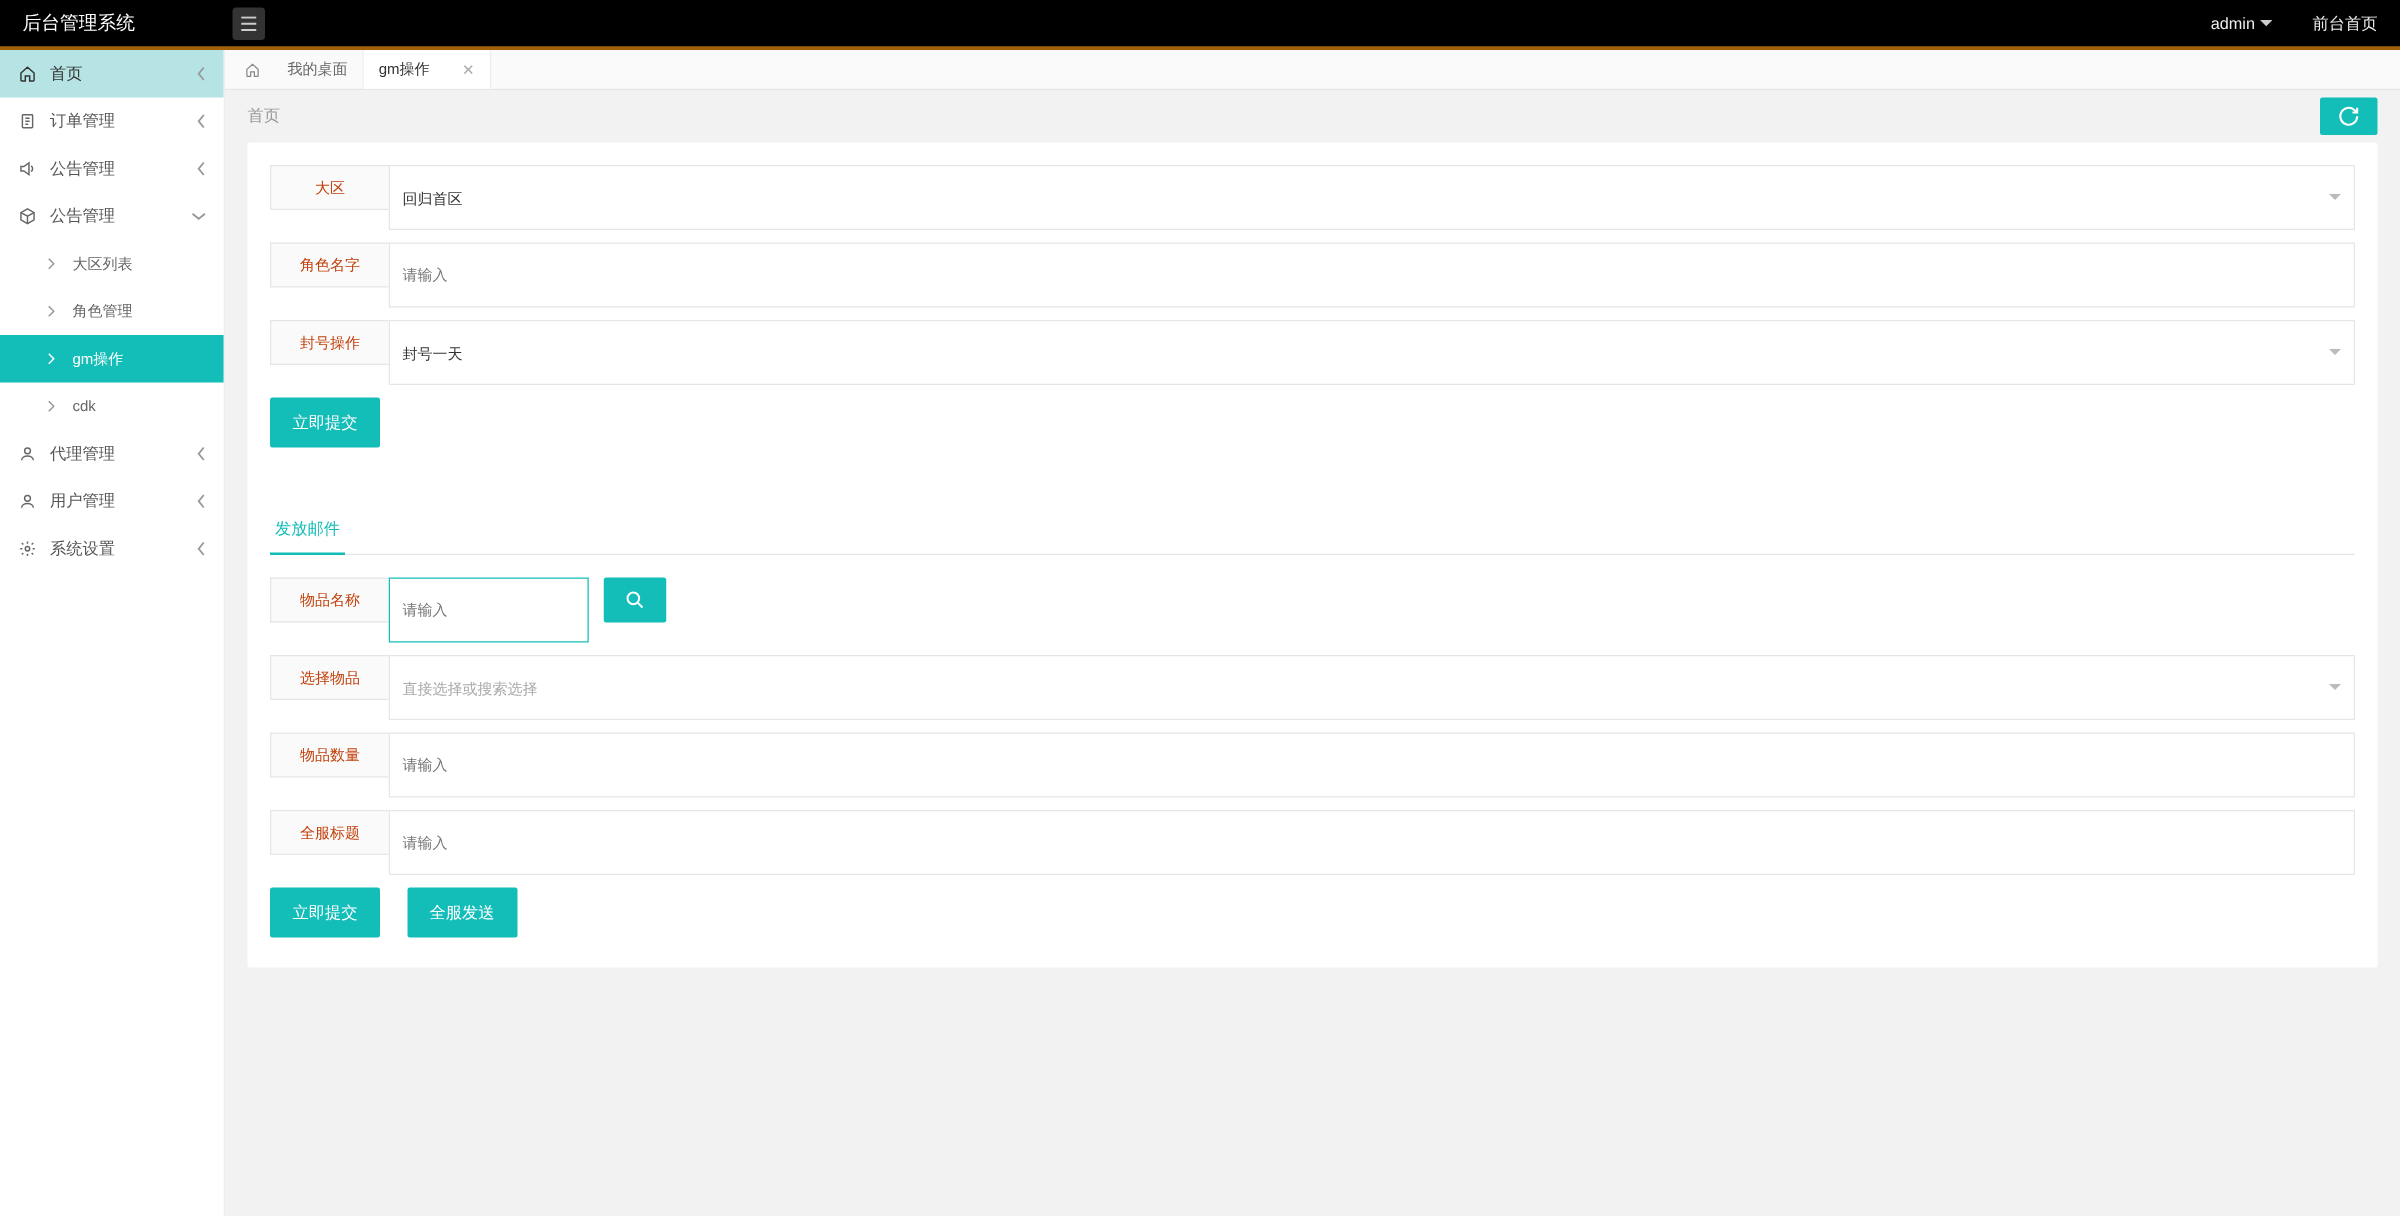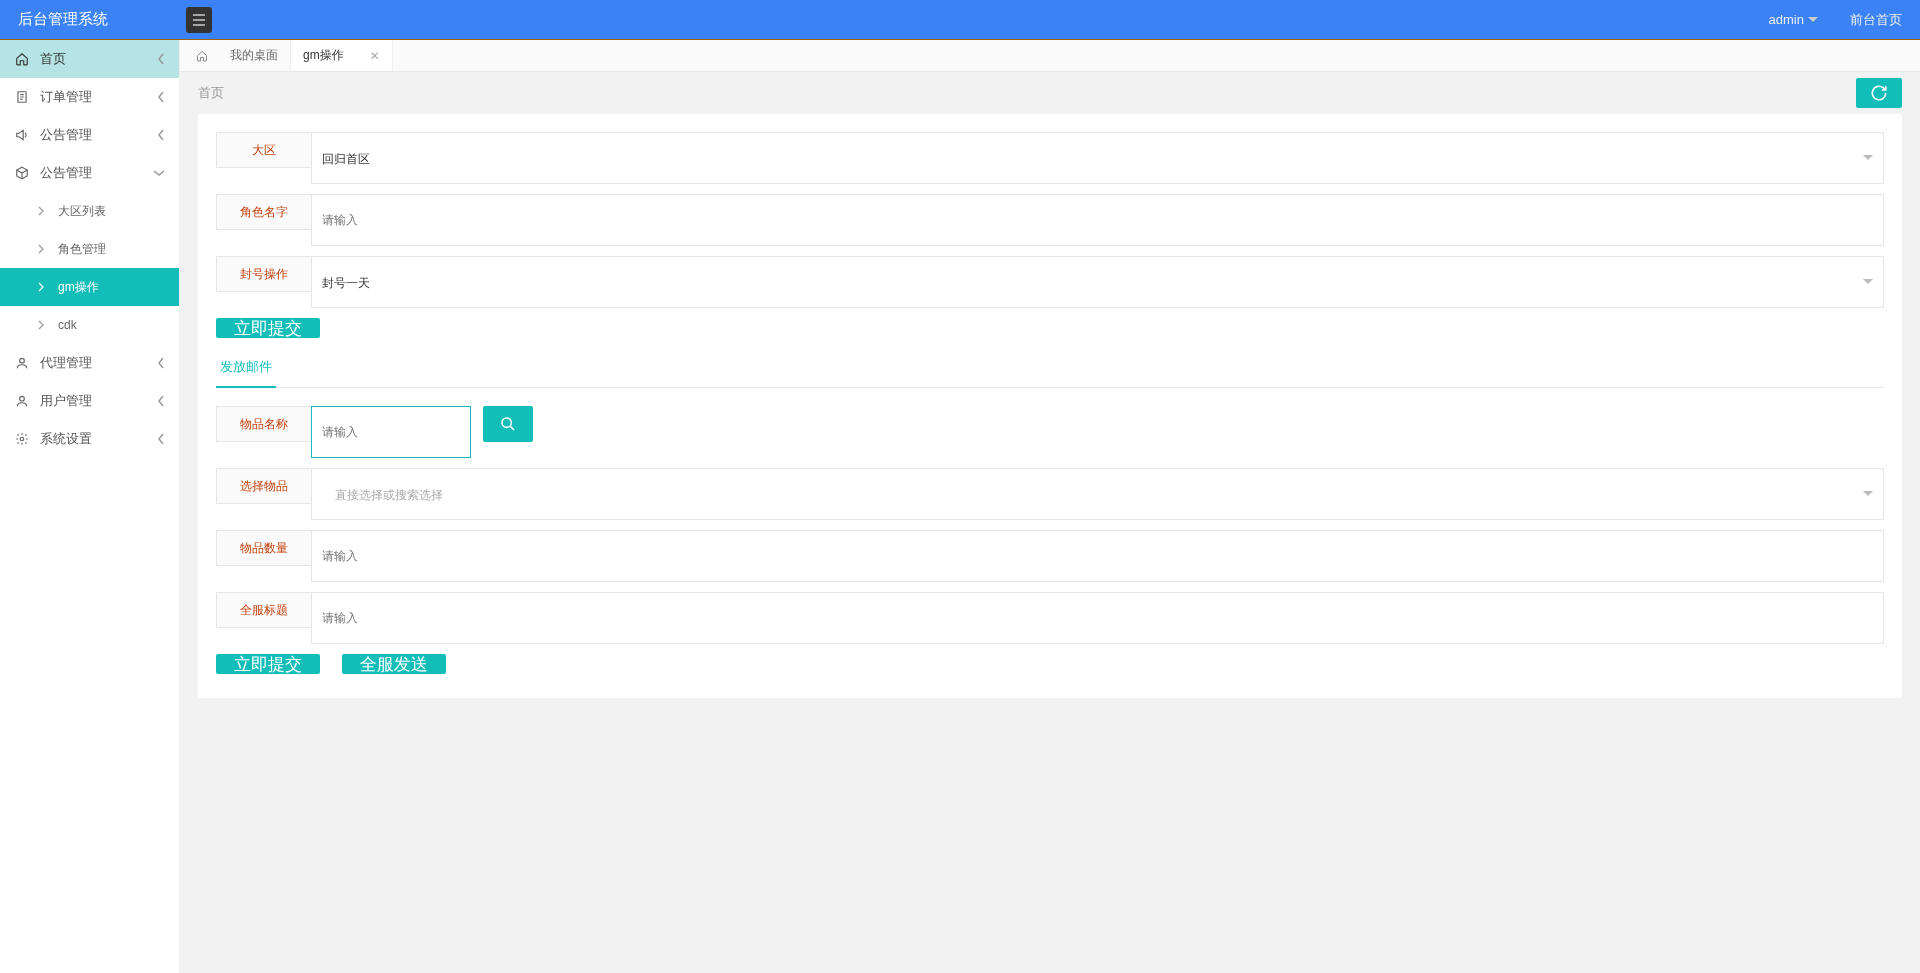--- a/index.html
+++ b/index.html
@@ -1,19 +1,19 @@
 <!DOCTYPE html>
 <html><head>
 <meta charset="utf-8">
 <style>
 * { box-sizing: border-box; margin: 0; padding: 0; }
 body { font-family: "Microsoft YaHei", Arial, sans-serif; font-size: 13px; color: #333; background: #f2f2f2; }
 
 
-.topbar { position: fixed; top: 0; left: 0; right: 0; height: 40px; background: #3b82f6; display: flex; align-items: center; z-index: 100; border-bottom: 1px solid #a16207; }
+.topbar { position: fixed; top: 0; left: 0; right: 0; height: 40px; background: #000000; display: flex; align-items: center; z-index: 100; border-bottom: 3px solid #a16207; }
 .topbar-left { width: 180px; padding-left: 18px; color: #fff; font-size: 15px; }
 .topbar-toggle { width: 26px; height: 26px; background: #333; border-radius: 3px; display: flex; align-items: center; justify-content: center; margin-left: 6px; cursor: pointer; }
 .topbar-toggle svg { stroke: #ccc; }
 .topbar-spacer { flex: 1; }
 .topbar-user { color: #eee; padding: 0 14px; height: 40px; display: flex; align-items: center; cursor: pointer; }
 .topbar-user svg { margin-left: 4px; fill: #ccc; }
 .topbar-link { color: #eee; padding: 0 18px; height: 40px; display: flex; align-items: center; cursor: pointer; text-decoration: none; }
 
 
 .sidebar { position: fixed; top: 40px; left: 0; bottom: 0; width: 180px; background: #fff; border-right: 1px solid #eee; overflow-y: auto; }
@@ -39,32 +39,32 @@
 
 
 .card { background: #fff; margin: 0 18px 18px 18px; padding: 18px 0 24px 0; border-radius: 2px; }
 
 
 .form-row { display: flex; align-items: stretch; margin: 0 18px 10px 18px; }
 .form-label { width: 95px; border: 1px solid #e6e6e6; border-right: none; background: #fafafa; display: flex; align-items: center; justify-content: center; font-size: 12px; color: #c2410c; height: 36px; }
 .form-control { flex: 1; height: 52px; border: 1px solid #e6e6e6; padding: 18px 10px; font-size: 12px; color: #333; background: #fff; display: flex; align-items: flex-start; position: relative; }
 .form-control input { border: none; outline: none; width: 100%; height: 100%; font-size: 12px; }
 .form-select-caret { position: absolute; right: 10px; top: 50%; transform: translateY(-50%); }
-.form-select-placeholder { color: #aaa; margin-left: 13px; }
+.form-select-placeholder { color: #aaa; }
 
 .form-row.compact .form-control { flex: 0 0 160px; }
 .form-control.focused { border-color: #13bdb8; }
 .search-btn { width: 50px; height: 36px; background: #13bdb8; border-radius: 2px; display: flex; align-items: center; justify-content: center; margin-left: 12px; cursor: pointer; }
 
-.btn { display: inline-flex; align-items: center; justify-content: center; height: 20px; padding: 0 18px; background: #13bdb8; color: #fff; font-size: 17px; border: none; border-radius: 2px; cursor: pointer; margin-left: 18px; margin-right: 6px; }
+.btn { display: inline-flex; align-items: center; justify-content: center; height: 40px; padding: 0 18px; background: #13bdb8; color: #fff; font-size: 13px; border: none; border-radius: 2px; cursor: pointer; margin-left: 18px; margin-right: 6px; }
 .btn-row { margin-top: 6px; }
 
 
 .inner-tabs { display: flex; border-bottom: 1px solid #e6e6e6; margin: 20px 18px 18px 18px; }
-.inner-tab { padding: 0 4px 10px 4px; font-size: 13px; color: #13bdb8; border-bottom: 2px solid #13bdb8; margin-bottom: -1px; cursor: pointer; }
+.inner-tab { padding: 0 4px 10px 4px; font-size: 13px; color: #13bdb8; border-bottom: 2px solid #13bdb8; margin-bottom: -1px; cursor: pointer; margin-top: 36px; }
 
 svg { display: block; }
 </style>
 </head>
 <body>
 
 <div class="topbar">
   <div class="topbar-left">后台管理系统</div>
   <div class="topbar-toggle">
     <svg width="14" height="12" viewBox="0 0 14 12" fill="none">

